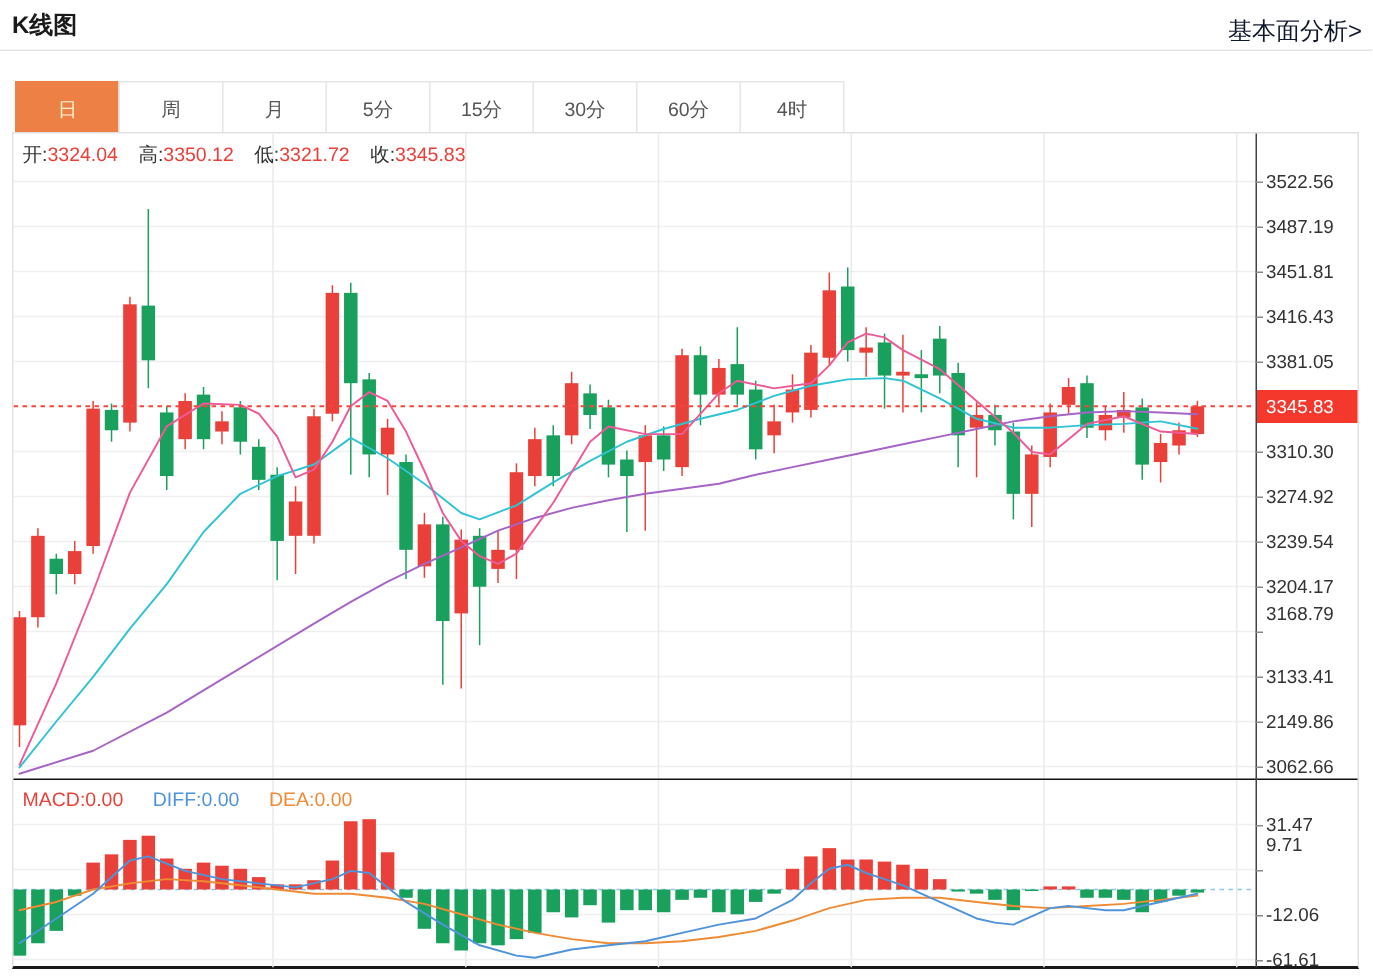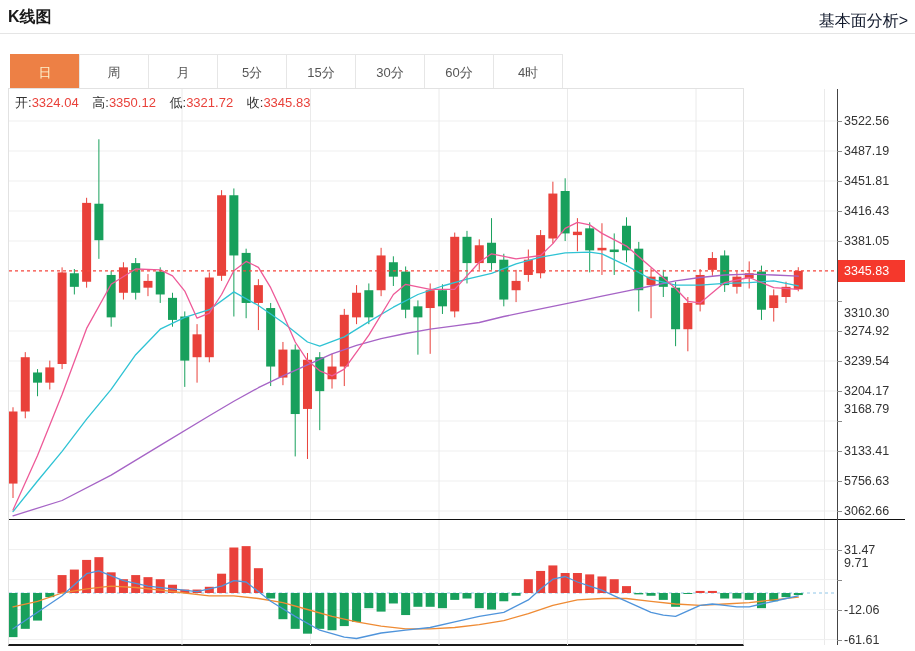--- a/index.html
+++ b/index.html
@@ -6,21 +6,21 @@
   body{width:915px;height:651px;position:relative;overflow:hidden;
        font-family:"Liberation Sans","DejaVu Sans",sans-serif;-webkit-font-smoothing:antialiased;}
   .page-title{position:absolute;left:8px;top:7px;font-size:16px;font-weight:bold;color:#1a1a1a;}
   .top-link{position:absolute;right:7px;top:11px;font-size:16px;color:#0f172a;text-decoration:none;cursor:pointer;}
   .header-divider{position:absolute;left:0;top:33px;width:915px;height:0;border-top:1px solid #e5e5e5;}
   .tabbar{position:absolute;left:10px;top:54px;height:35px;display:flex;}
   .tab{width:70px;height:35px;line-height:35px;text-align:center;font-size:13px;color:#555;
        background:#fff;border:1px solid #e6e6e6;margin-left:-1px;box-sizing:border-box;cursor:pointer;}
   .tab:first-child{margin-left:0;}
   .tab.active{background:#ed8045;color:#fdf3cf;border-color:#ed8045;}
-  .chart-wrap{position:absolute;left:8px;top:88px;width:736px;height:558px;
+  .chart-wrap{position:absolute;left:8px;top:88px;width:898px;height:558px;
               border:1px solid #e2e2e2;border-bottom:2px solid #1a1a1a;box-sizing:border-box;background:#fff;}
   .axis-line{position:absolute;left:828px;top:0;width:0;height:556px;border-left:1px solid #444;}
   .pane-divider{position:absolute;left:0;top:430px;width:896px;height:0;border-top:1px solid #111;}
   svg{position:absolute;display:block;}
   #main-svg{left:0;top:0;}
   #macd-svg{left:0;top:431px;}
   .ohlc-row{position:absolute;left:6px;top:5px;font-size:13px;z-index:5;white-space:nowrap;}
   .ohlc-row .lbl{color:#333;margin-left:10px;}
   .ohlc-row .lbl:first-child{margin-left:0;}
   .ohlc-row .val{color:#e9413a;}
@@ -209,20 +209,25 @@
       <line x1="777.01" y1="192.74687999999995" x2="777.01" y2="213.94687999999994" stroke="#e9413a" stroke-width="1"></line>
       <rect x="772.51" y="197.83487999999994" width="9" height="10.176000000000016" fill="#e9413a"></rect>
       <line x1="789.28" y1="178.22912000000005" x2="789.28" y2="202.3123200000001" stroke="#e9413a" stroke-width="1"></line>
       <rect x="784.78" y="181.86704" width="9" height="18.477919999999983" fill="#e9413a"></rect>
       <polyline points="4,426.8 53.08,411.5 102.16,386.1 151.24,356.4 200.32,326.7 224.85999999999999,312.3 249.39999999999998,298.7 273.94,286.9 298.48,275.9 323.02,264.8 347.56,256.3 372.09999999999997,249.6 396.64,244.5 421.18,240.2 445.71999999999997,236.8 470.26,233.5 494.79999999999995,227.5 519.34,222.4 543.88,217.3 568.42,212.3 592.96,207.2 617.5,202.1 642.04,197.0 666.5799999999999,191.9 691.12,188.5 715.66,186.0 740.1999999999999,185.1 764.74,186.0 789.28,187.2" fill="none" stroke="#a664c6" stroke-width="1.3" stroke-linejoin="round" stroke-linecap="round"></polyline>
       <polyline points="4,422.6 28.54,392.0 53.08,362.3 77.62,330.1 102.16,300.4 126.69999999999999,265.7 151.24,240.2 175.78,228.4 200.32,220.7 224.85999999999999,202.9 249.39999999999998,216.5 273.94,233.5 298.48,253.0 310.75,257.2 335.28999999999996,247.9 359.83,232.6 384.37,218.2 408.90999999999997,205.5 433.45,197.0 457.99,190.2 482.53,184.3 507.07,174.9 531.61,168.2 556.15,163.9 580.6899999999999,163.1 592.96,164.8 617.5,176.6 642.04,190.2 666.5799999999999,196.1 691.12,196.1 715.66,194.4 740.1999999999999,193.6 764.74,191.9 789.28,196.8" fill="none" stroke="#2fc3d4" stroke-width="1.3" stroke-linejoin="round" stroke-linecap="round"></polyline>
       <polyline points="4,420.9 28.54,366.6 53.08,305.5 77.62,239.4 102.16,195.3 126.69999999999999,180.0 151.24,180.9 163.51,186.8 175.78,202.1 188.04999999999998,229.2 200.32,224.1 212.59,205.5 224.85999999999999,181.7 237.13,172.4 249.39999999999998,178.3 261.67,198.7 273.94,225.0 286.21,253.0 298.48,271.6 310.75,281.8 323.02,286.9 335.28999999999996,280.1 359.83,246.2 384.37,205.5 396.64,195.3 421.18,200.4 445.71999999999997,200.4 470.26,173.2 482.53,164.8 507.07,169.9 531.61,166.5 543.88,154.6 556.15,139.3 568.42,133.4 580.6899999999999,135.9 592.96,144.4 617.5,157.1 642.04,178.3 666.5799999999999,199.5 678.85,212.3 691.12,213.9 703.39,203.8 715.66,193.6 740.1999999999999,188.5 764.74,198.7 789.28,200.3" fill="none" stroke="#ee5a98" stroke-width="1.3" stroke-linejoin="round" stroke-linecap="round"></polyline>
       <line x1="0" y1="181.86704" x2="828" y2="181.86704" stroke="#f5463d" stroke-width="1.4" stroke-dasharray="3,3"></line>
     </svg>
 
+  <div class="macd-row">
+    <span class="macd-v"><span>MACD:</span><span>0.00</span></span>
+    <span class="diff-v"><span>DIFF:</span><span>0.00</span></span>
+    <span class="dea-v"><span>DEA:</span><span>0.00</span></span>
+  </div>
 
   <svg id="macd-svg" width="828" height="125">
       <line x1="173" y1="0" x2="173" y2="125" stroke="#eaeaea" stroke-width="1"></line>
       <line x1="301.5" y1="0" x2="301.5" y2="125" stroke="#eaeaea" stroke-width="1"></line>
       <line x1="430" y1="0" x2="430" y2="125" stroke="#eaeaea" stroke-width="1"></line>
       <line x1="558.5" y1="0" x2="558.5" y2="125" stroke="#eaeaea" stroke-width="1"></line>
       <line x1="687" y1="0" x2="687" y2="125" stroke="#eaeaea" stroke-width="1"></line>
       <line x1="815.5" y1="0" x2="815.5" y2="125" stroke="#eaeaea" stroke-width="1"></line>
       <line x1="0" y1="29.618605000000002" x2="828" y2="29.618605000000002" stroke="#efefef" stroke-width="1"></line>
       <line x1="0" y1="59.614765" x2="828" y2="59.614765" stroke="#efefef" stroke-width="1"></line>
@@ -305,33 +310,33 @@
       <div class="y-label" style="top: 32px;">3522.56</div>
       <div class="y-tick" style="top: 62px;"></div>
       <div class="y-label" style="top: 62px;">3487.19</div>
       <div class="y-tick" style="top: 92px;"></div>
       <div class="y-label" style="top: 92px;">3451.81</div>
       <div class="y-tick" style="top: 122px;"></div>
       <div class="y-label" style="top: 122px;">3416.43</div>
       <div class="y-tick" style="top: 152px;"></div>
       <div class="y-label" style="top: 152px;">3381.05</div>
       <div class="y-tick" style="top: 212px;"></div>
-      <div class="y-label" style="top: 212px; margin-top: 12px;">3310.30</div>
+      <div class="y-label" style="top: 212px;">3310.30</div>
       <div class="y-tick" style="top: 242px;"></div>
       <div class="y-label" style="top: 242px;">3274.92</div>
       <div class="y-tick" style="top: 272px;"></div>
       <div class="y-label" style="top: 272px;">3239.54</div>
       <div class="y-tick" style="top: 302px;"></div>
       <div class="y-label" style="top: 302px;">3204.17</div>
       <div class="y-tick" style="top: 332px;"></div>
       <div class="y-label" style="top: 320px;">3168.79</div>
       <div class="y-tick" style="top: 362px;"></div>
       <div class="y-label" style="top: 362px;">3133.41</div>
       <div class="y-tick" style="top: 392px;"></div>
-      <div class="y-label" style="top: 392px;">5756.63</div>
+      <div class="y-label" style="top: 392px;">2149.86</div>
       <div class="y-tick" style="top: 422px;"></div>
       <div class="y-label" style="top: 422px;">3062.66</div>
       <div class="y-tick" style="top: 460.619px;"></div>
       <div class="y-label" style="top: 460.619px;">31.47</div>
       <div class="y-tick" style="top: 490.615px;"></div>
       <div class="y-label" style="top: 474px;">9.71</div>
       <div class="y-tick" style="top: 520.625px;"></div>
       <div class="y-label" style="top: 520.625px;">-12.06</div>
       <div class="y-tick" style="top: 550.621px;"></div>
       <div class="y-label" style="top: 550.621px;">-61.61</div>

